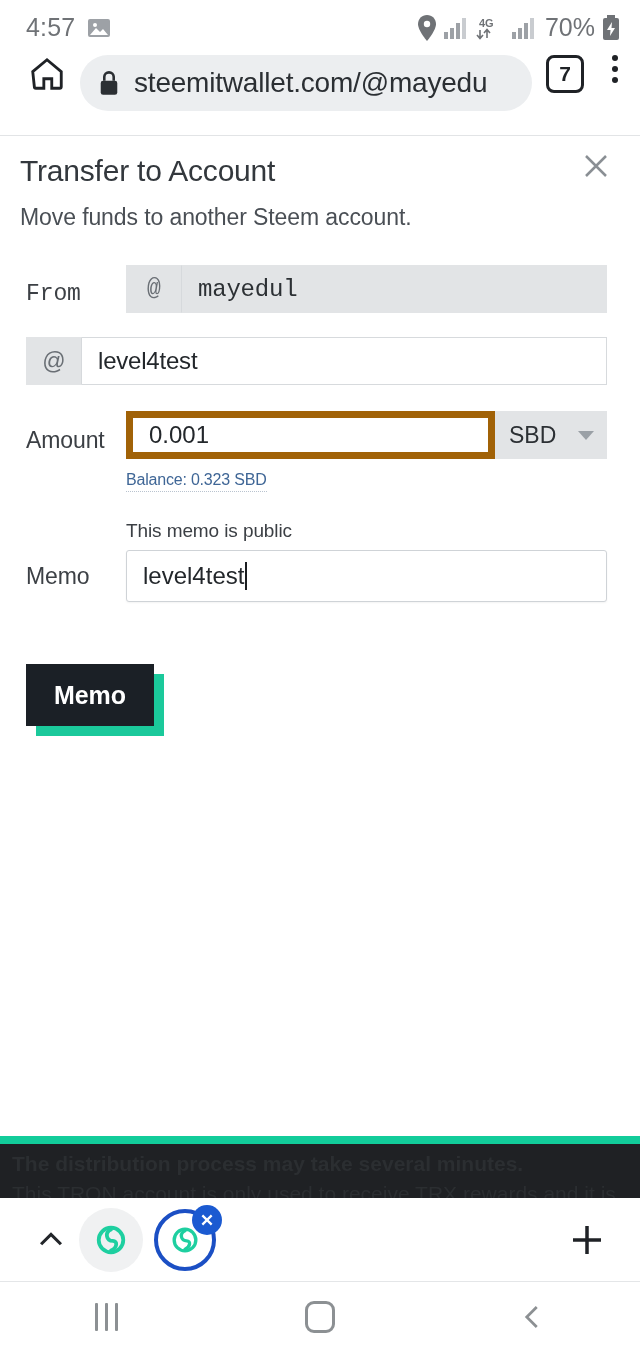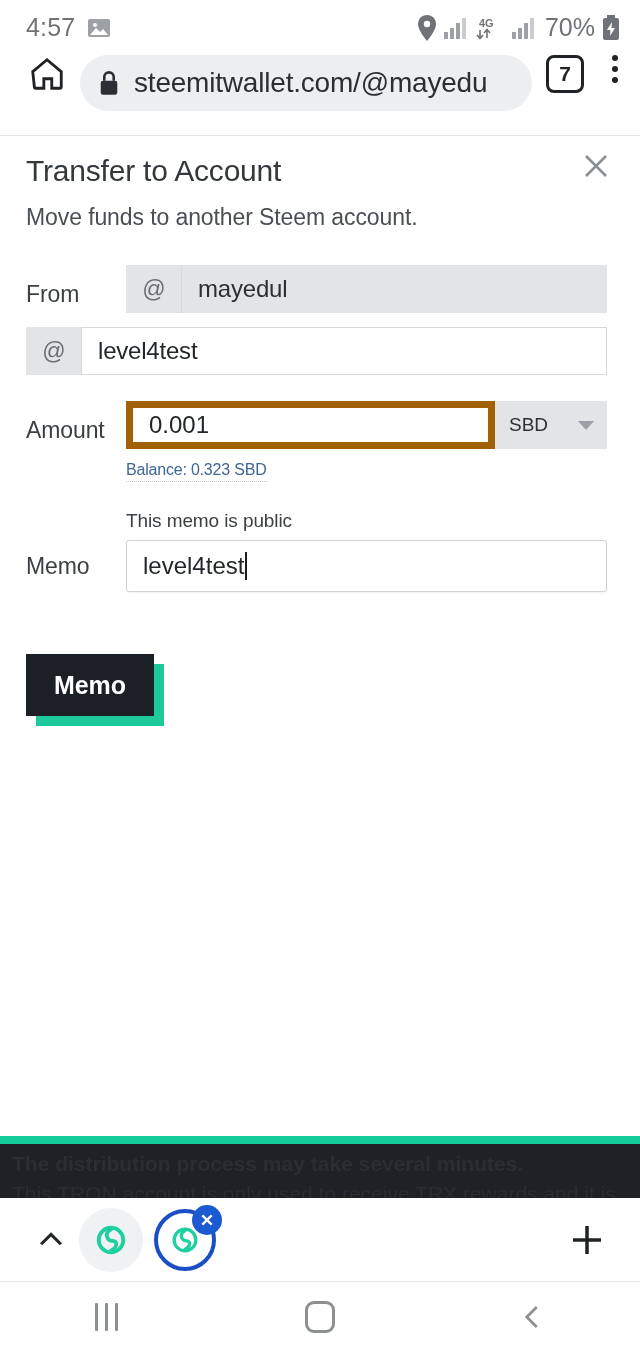--- a/index.html
+++ b/index.html
@@ -44,21 +44,21 @@
     font-size: 21px; font-weight: 700; color: #1f2226;
   }
   .kebab { width: 34px; display:flex; flex-direction:column; align-items:center; gap:5px; }
   .kebab i { width: 6px; height: 6px; background:#1f2226; border-radius:50%; display:block; }
 
   .divider-line { position:absolute; top:135px; left:0; width:640px; height:1px; background:#e2e4e6; }
 
   
   .content { position: absolute; top: 136px; left: 0; width: 640px; height: 1000px; background:#fff; }
 
-  .page-head { padding: 18px 26px 0 26px; position: relative; }
+  .page-head { padding: 18px 26px 0 20px; position: relative; }
   .page-title { font-size: 30px; color: #33383d; font-weight: 400; letter-spacing: -.2px; }
   .page-sub { font-size: 23px; color: #4a4f55; margin-top: 16px; letter-spacing: -.1px; }
   .close-x {
     position: absolute; right: 24px; top: 10px; width: 40px; height: 40px;
     display:flex; align-items:center; justify-content:center;
   }
 
   .form { margin-top: 34px; }
   .frow { display: flex; align-items: flex-start; padding: 0 33px 0 26px; }
   .flabel {
@@ -74,32 +74,32 @@
     border:1px solid #e2e4e6; border-right: 1px solid #d6d9dc;
   }
   .textinput {
     flex: 1; border: 1px solid #d7dadd; border-left: none; background:#fff;
     font-size: 24px; color: #23272b; padding: 0 16px; display:flex; align-items:center;
     letter-spacing: -.2px;
     text-align: right;
   }
   .textinput.disabled { background:#e2e4e6; border-color:#e2e4e6; color:#2c3034; }
 
-  .row-from { margin-bottom: 14px; }
+  .row-from { margin-bottom: 24px; font-family: Liberation Mono, monospace; }
   .row-to { margin-bottom: 26px; }
 
   .amountgrp { display: flex; height: 48px; width: 100%; }
   .amountinput {
     flex: 1; border: 7px solid #a16207; background:#fff; font-size: 24px;
     color: #23272b; padding: 0 16px; display:flex; align-items:center;
   }
   .selectbox {
     width: 112px; background:#e2e4e6; border:1px solid #e2e4e6; border-left:none;
     display:flex; align-items:center; justify-content:space-between; padding: 0 12px 0 14px;
-    font-size: 19px; color:#2c3034;
+    font-size: 23px; color:#2c3034;
   }
   .caret { width:0; height:0; border-left:8px solid transparent; border-right:8px solid transparent; border-top:9px solid #9aa0a6; }
 
   .balance {
     display:inline-block; margin-top: 12px; font-size: 16px; color: #3f6696;
     border-bottom: 1px dotted #b9c3cf; padding-bottom: 2px; letter-spacing:-.2px;
   }
 
   .memo-wrap { margin-top: 28px; }
   .memo-hint { font-size: 19px; color:#3b3f44; margin-bottom: 6px; letter-spacing:-.1px; }

